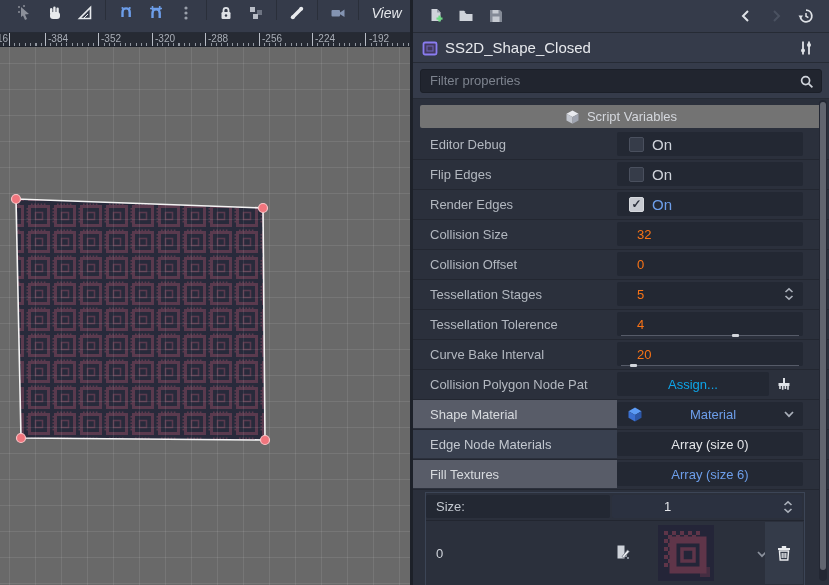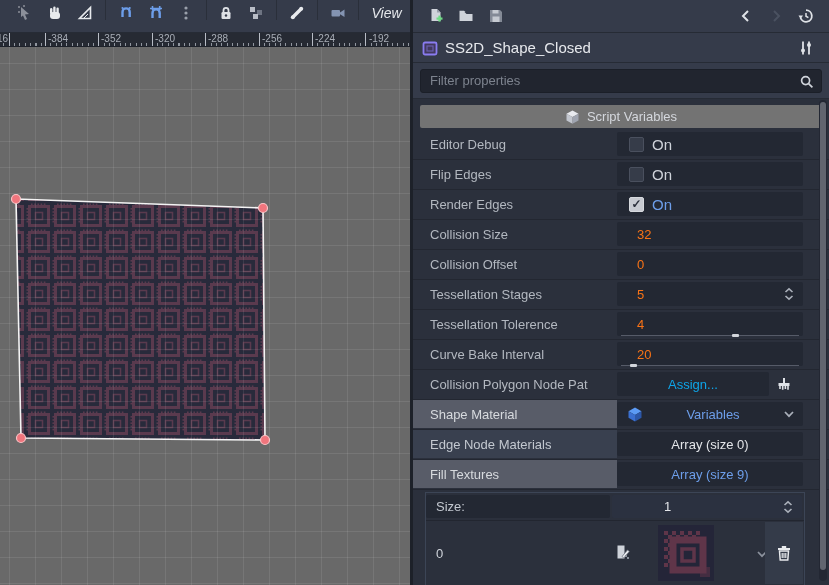--- a/index.html
+++ b/index.html
@@ -400,38 +400,38 @@
       </div>
 
       <div class="prow">
         <div class="plabel hl">Shape Material</div>
         <div class="pbox">
           <svg width="16" height="17" style="margin-left:10px">
             <polygon points="8,1.5 14.5,5.2 8,8.9 1.5,5.2" fill="#5c9bf5"></polygon>
             <polygon points="1.5,5.2 8,8.9 8,15.5 1.5,11.8" fill="#3a6fd0"></polygon>
             <polygon points="14.5,5.2 8,8.9 8,15.5 14.5,11.8" fill="#2c57a8"></polygon>
           </svg>
-          <span class="res-text">Variables</span>
+          <span class="res-text">Material</span>
           <svg width="12" height="10" style="margin-right:8px">
             <polyline points="2,3 6,7.2 10,3" fill="none" stroke="#aab0ba" stroke-width="1.7"></polyline>
           </svg>
         </div>
       </div>
 
       <div class="prow">
         <div class="plabel hl2">Edge Node Materials</div>
         <div class="pbox">
           <span class="arr-text">Array (size 0)</span>
         </div>
       </div>
 
       <div class="prow">
         <div class="plabel hl">Fill Textures</div>
         <div class="pbox">
-          <span class="arr-text blue">Array (size 9)</span>
+          <span class="arr-text blue">Array (size 6)</span>
         </div>
       </div>
 
       <div class="array-panel">
         <div class="size-row">
           <div class="size-label-cell">Size:</div>
           <div class="size-value-cell">
             <span class="num">1</span>
             <span class="spinner">
               <svg width="12" height="16">

